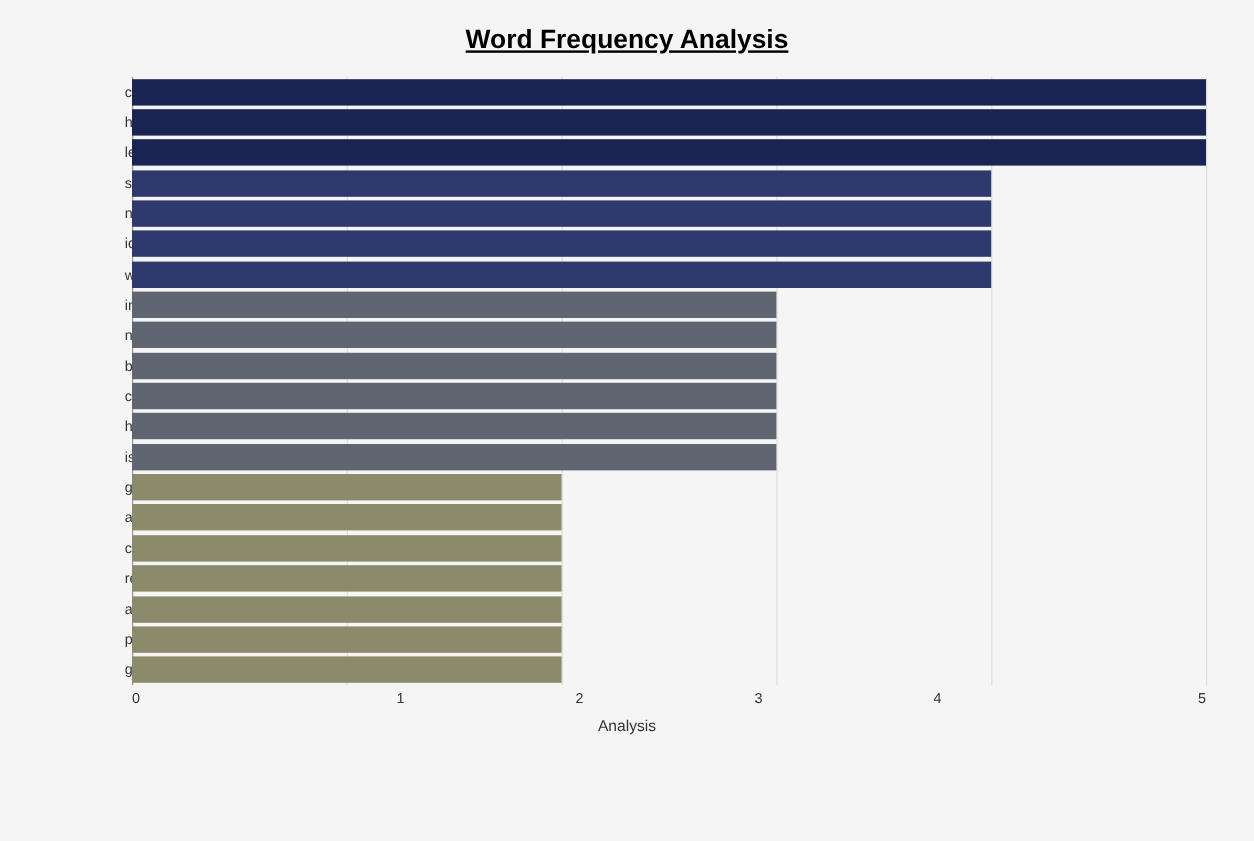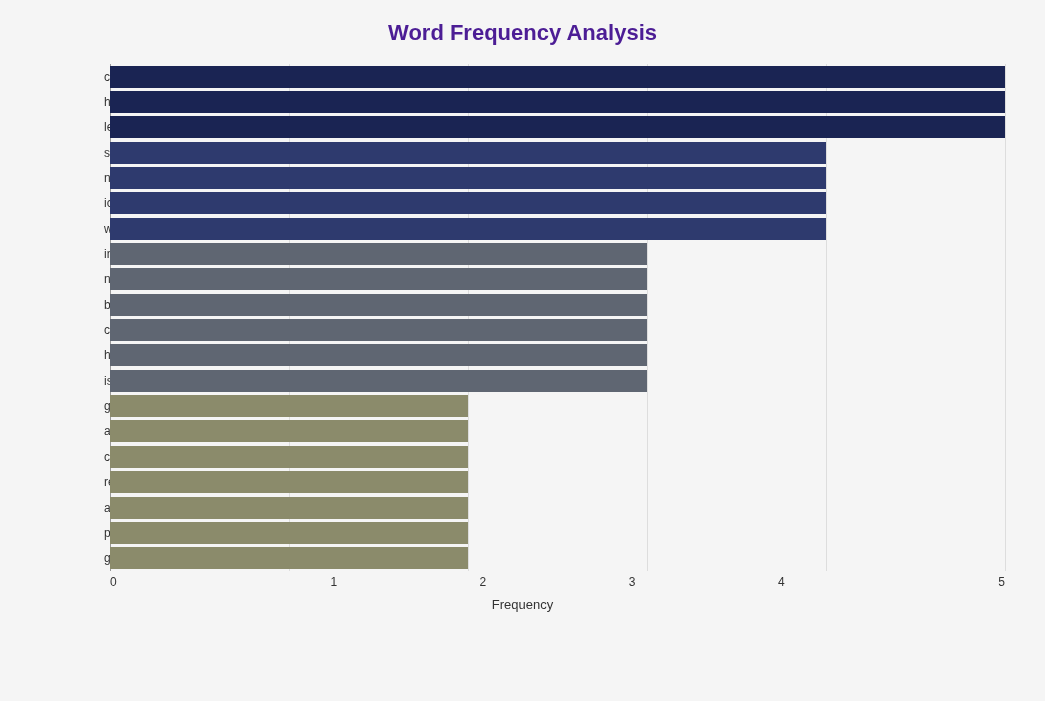--- a/index.html
+++ b/index.html
@@ -14,23 +14,24 @@
       width: 1045px;
       height: 701px;
       background: #f5f5f5;
       padding: 20px 40px 60px 110px;
       position: relative;
     }
     .chart-title {
       text-align: center;
       font-size: 22px;
       font-weight: bold;
-      color: #4c1d95;
+      color: #000000;
       margin-bottom: 18px;
       margin-left: -70px;
+      text-decoration: underline;
     }
     .chart-area {
       display: flex;
       flex-direction: column;
       height: calc(100% - 70px);
       position: relative;
     }
     .bar-row {
       display: flex;
       align-items: center;
@@ -234,16 +235,16 @@
 
     <div class="x-axis">
       <div class="x-ticks" id="x-ticks">
           <span style="font-size: 12px; color: rgb(51, 51, 51); position: relative; flex: 1 1 0%; text-align: left;">0</span>
           <span style="font-size: 12px; color: rgb(51, 51, 51); position: relative; flex: 1 1 0%; text-align: center;">1</span>
           <span style="font-size: 12px; color: rgb(51, 51, 51); position: relative; flex: 1 1 0%; text-align: center;">2</span>
           <span style="font-size: 12px; color: rgb(51, 51, 51); position: relative; flex: 1 1 0%; text-align: center;">3</span>
           <span style="font-size: 12px; color: rgb(51, 51, 51); position: relative; flex: 1 1 0%; text-align: center;">4</span>
           <span style="font-size: 12px; color: rgb(51, 51, 51); position: relative; flex: 1 1 0%; text-align: right;">5</span>
         </div>
-      <div class="x-label">Frequency</div>
+      <div class="x-label">Analysis</div>
     </div>
   </div>
 </div>
 
 </body></html>

